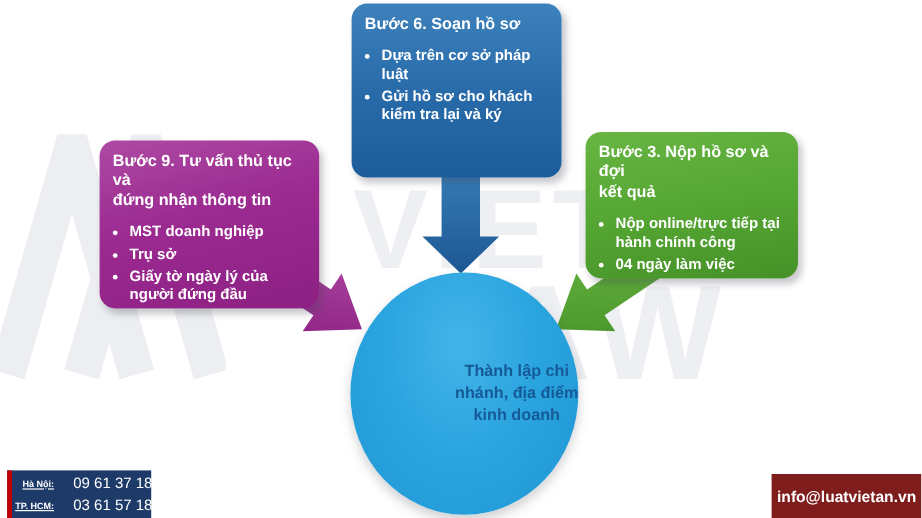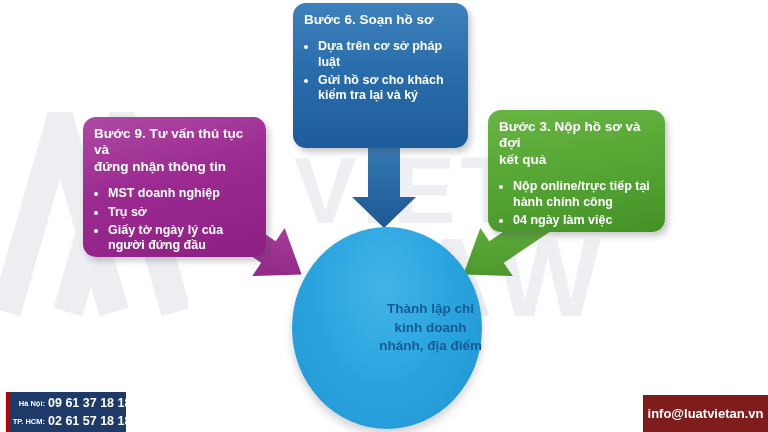--- a/index.html
+++ b/index.html
@@ -76,23 +76,23 @@
   
   .contact-bar {
     position: absolute; left: 6px; top: 392px; width: 120px; height: 40px;
     background: #1d3a68; border-left: 4px solid #c00000;
     display: flex; flex-direction: column; justify-content: center;
     z-index: 3; color: #fff;
   }
   .contact-row { display: flex; align-items: center; height: 18px; }
   .contact-label {
     width: 35px; text-align: right; font-size: 7.5px; font-weight: bold;
-    margin-right: 3px; flex: none;
-  }
-  .contact-phone { font-size: 12.5px; font-weight: bold; white-space: nowrap; text-align: right; }
+    margin-right: 16px; flex: none; text-decoration: underline;
+  }
+  .contact-phone { font-size: 12.5px; font-weight: normal; white-space: nowrap; text-align: right; }
   .email-bar {
     position: absolute; left: 643px; top: 395px; width: 125px; height: 37px;
     background: #7f1d1d;
     display: flex; align-items: center; justify-content: center;
     z-index: 3;
   }
   .email-text { color: #ffffff; font-size: 13px; font-weight: bold; white-space: nowrap; }
 </style>
 </head>
 <body>
@@ -171,33 +171,33 @@
     </div>
     <ul class="bullets">
       <li>Nộp online/trực tiếp tại hành chính công</li>
       <li>04 ngày làm việc</li>
     </ul>
   </div>
 
   <div class="circle">
     <div class="circle-label">
       <span>Thành lập chi</span>
+      <span>nhánh, địa điểm</span>
       <span>kinh doanh</span>
-      <span>nhánh, địa điểm</span>
     </div>
   </div>
 
   <div class="contact-bar">
     <div class="contact-row">
       <span class="contact-label">Hà Nội:</span>
       <span class="contact-phone">09 61 37 18 18</span>
     </div>
     <div class="contact-row">
       <span class="contact-label">TP. HCM:</span>
-      <span class="contact-phone">02 61 57 18 18</span>
+      <span class="contact-phone">03 61 57 18 18</span>
     </div>
   </div>
 
   <div class="email-bar">
     <span class="email-text">info@luatvietan.vn</span>
   </div>
 
 </div>
 
 </body></html>

